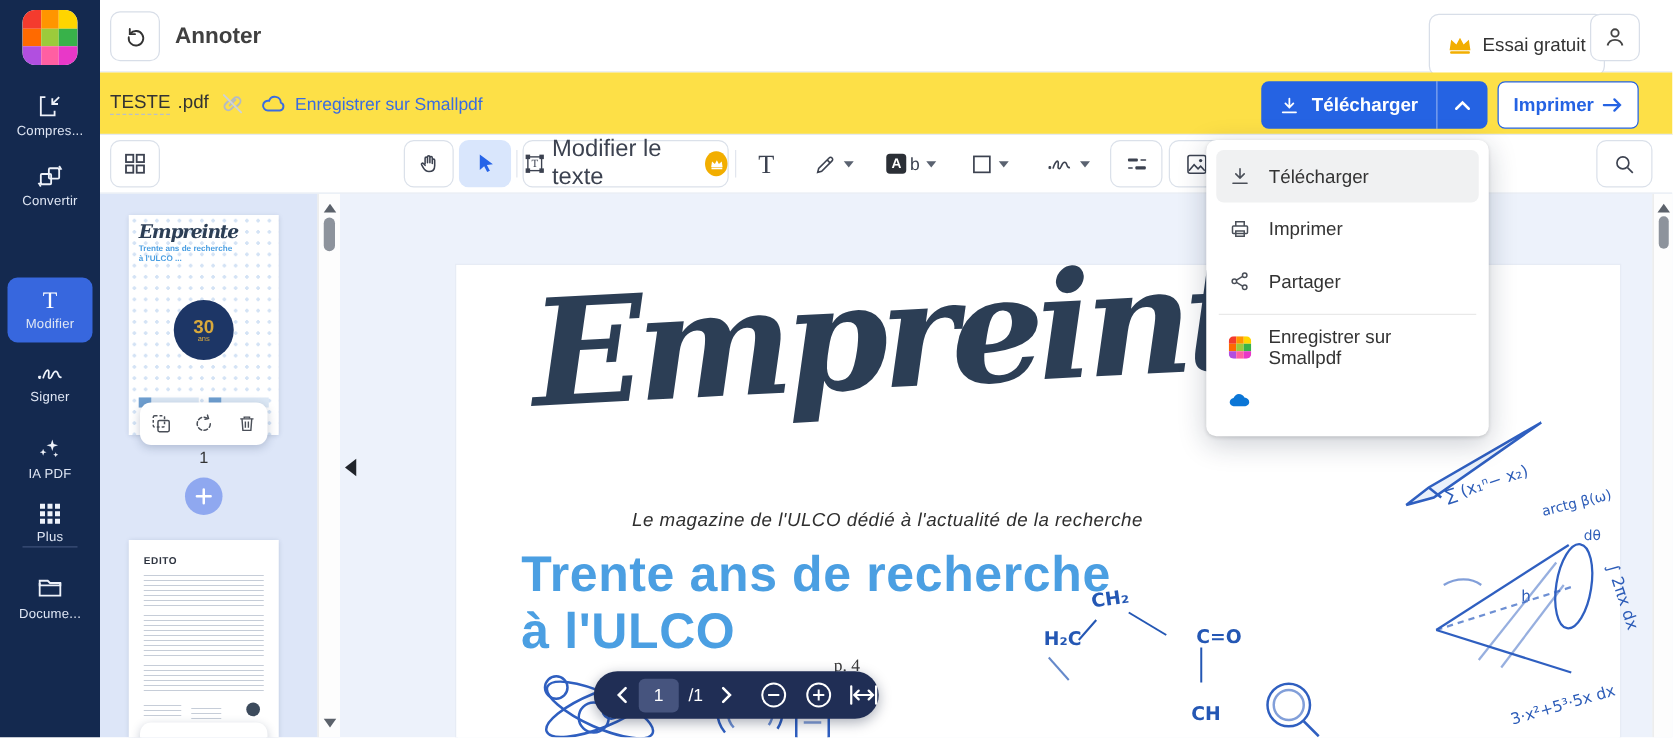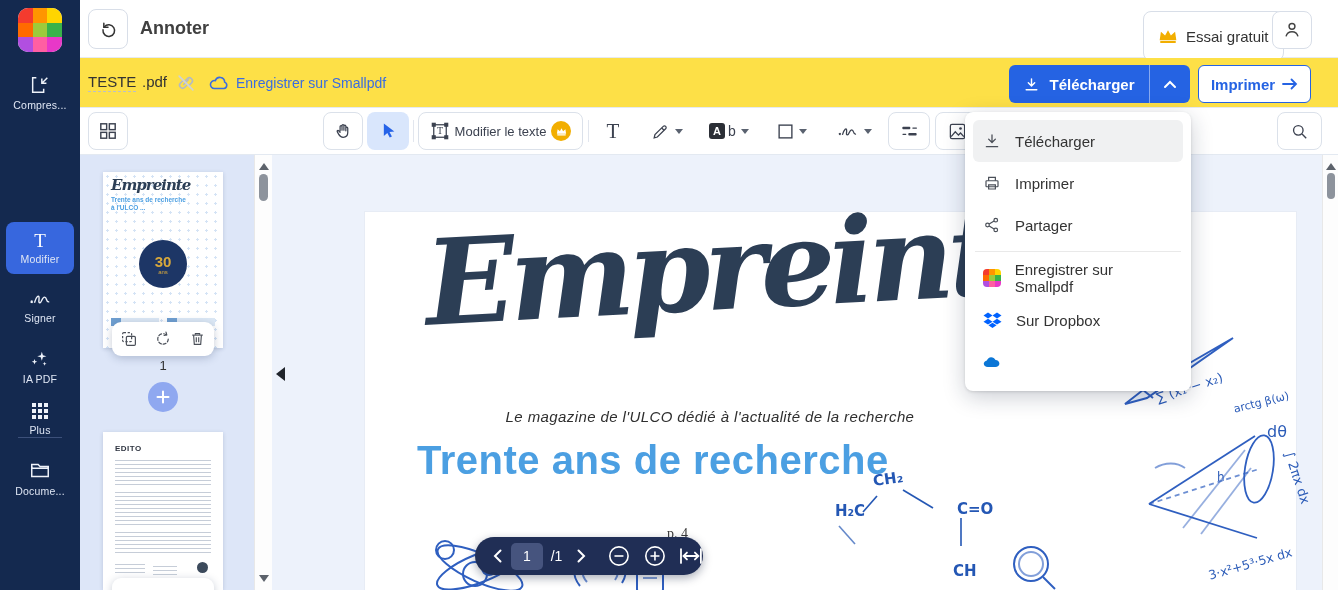--- a/index.html
+++ b/index.html
@@ -98,20 +98,29 @@
       <i style="background:#ff5fa2"></i>
       <i style="background:#e838c8"></i>
   </div>
 
   <div class="abs nav-item" style="top:66px">
     <svg class="nav-ico" width="22" height="22" viewBox="0 0 24 24" fill="none" stroke="currentColor" stroke-width="1.6">
         <path d="M8 4h-4v16h12v-4"></path>
         <path d="M20 4l-6 6m0-5v5h5"></path>
       </svg>
     <span class="lbl">Compres...</span>
+  </div>
+  <div class="abs nav-item" style="top:122px">
+    <svg class="nav-ico" width="22" height="22" viewBox="0 0 24 24" fill="none" stroke="currentColor" stroke-width="1.6">
+        <rect x="4" y="10" width="9" height="9" rx="1"></rect>
+        <rect x="11" y="5" width="9" height="9" rx="1"></rect>
+        <path d="M20 3l1.5 2.5L19 6"></path>
+        <path d="M4 21l-1.5-2.5L5 18"></path>
+      </svg>
+    <span class="lbl">Convertir</span>
   </div>
   <div class="abs nav-item active" style="top:222px">
     <span style="font-family:'Liberation Serif',serif;font-size:19px;color:#fff;line-height:1">T</span>
     <span class="lbl">Modifier</span>
   </div>
   <div class="abs nav-item" style="top:280px">
     <svg class="nav-ico" width="24" height="20" viewBox="0 0 26 20" fill="none" stroke="currentColor" stroke-width="1.5">
         <path d="M3 14l2-2m-2 0l2 2"></path>
         <path d="M7 14c2-7 5-9 5-5 0 3-1 5 1 5s2-6 5-6 1 6 5 5"></path>
       </svg>
@@ -238,21 +247,21 @@
     <div class="tsep" style="left:333px"></div>
     <div class="tbtn" style="left:338px;width:165px">
       <svg width="20" height="20" viewBox="0 0 24 24" fill="none" stroke="#3c4250" stroke-width="1.5">
           <rect x="4.5" y="4.5" width="15" height="15"></rect>
           <rect x="2.8" y="2.8" width="3.4" height="3.4" fill="#3c4250"></rect>
           <rect x="17.8" y="2.8" width="3.4" height="3.4" fill="#3c4250"></rect>
           <rect x="2.8" y="17.8" width="3.4" height="3.4" fill="#3c4250"></rect>
           <rect x="17.8" y="17.8" width="3.4" height="3.4" fill="#3c4250"></rect>
           <text x="12" y="16" text-anchor="middle" font-family="Liberation Serif,serif" font-size="12" fill="#3c4250" stroke="none">T</text>
         </svg>
-      <span style="font-size:13px">Modifier le texte</span>
+      <span style="font-size:19px">Modifier le texte</span>
       <span class="crown-badge">
         <svg width="11" height="9" viewBox="0 0 24 18" fill="#fff">
             <path d="M2 14L3.5 4l5 4.5L12 2l3.5 6.5 5-4.5L22 14z"></path>
             <rect x="2.5" y="15" width="19" height="2.5" rx="1"></rect>
           </svg>
       </span>
     </div>
     <div class="tsep" style="left:508px"></div>
     <div class="tbtn noborder" style="left:513px;width:40px">
       <span style="font-family:'Liberation Serif',serif;font-size:21px;color:#3c4250">T</span>
@@ -379,20 +388,21 @@
       </div>
     </div>
 
     <div class="abs collapse-handle" style="left:196px;top:212px"></div>
 
     <div class="abs page">
       <div class="abs script-title" style="left:60px;top:-14px;width:600px;text-align:center">Empreinte</div>
       <div class="abs doc-sub" style="left:80px;top:196px;width:530px;text-align:center">Le magazine de l'ULCO dédié à l'actualité de la recherche</div>
       <div class="abs doc-head" style="left:52px;top:226px">
         <div>Trente ans de recherche</div>
+        <div>à l'ULCO</div>
       </div>
       <div class="abs pref" style="left:302px;top:314px">p. 4</div>
 
       <div class="abs">
         <span class="abs chem" style="left:508px;top:258px;transform:rotate(-8deg)">CH₂</span>
         <span class="abs chem" style="left:470px;top:290px">H₂C</span>
         <span class="abs chem" style="left:592px;top:288px">C=O</span>
         <span class="abs chem" style="left:588px;top:350px">CH</span>
         <svg class="abs" style="left:468px;top:262px" width="160" height="110" viewBox="0 0 160 110" fill="none" stroke="#2457b4" stroke-width="1.6">
             <path d="M30 38L44 22"></path>
@@ -419,21 +429,21 @@
         <rect x="232" y="34" width="26" height="30" rx="3"></rect>
         <path d="M230 30h30M236 24h18"></path>
         <path d="M238 42h14M238 50h14" opacity=".6"></path>
       </svg>
 
       <div class="abs">
         <span class="abs math" style="left:790px;top:168px;transform:rotate(-18deg);font-size:13px">∑ (x₁ⁿ− x₂)</span>
         <span class="abs math" style="left:868px;top:184px;transform:rotate(-14deg)">arctg β(ω)</span>
         <span class="abs math" style="left:905px;top:258px;transform:rotate(72deg);font-size:13px">∫ 2πx dx</span>
         <span class="abs math" style="left:842px;top:344px;transform:rotate(-16deg);font-size:12.5px">3·x²+5³·5x dx</span>
-        <span class="abs math" style="left:902px;top:210px;font-size:16px">dθ</span>
+        <span class="abs math" style="left:902px;top:210px;font-size:11px">dθ</span>
         <span class="abs math" style="left:852px;top:258px;font-size:12px">h</span>
         <svg class="abs" style="left:778px;top:196px" width="150" height="150" viewBox="0 0 150 150" fill="none" stroke="#2f5fc0" stroke-width="1.8">
           <path d="M6 96L112 28"></path>
             <path d="M6 96l108 34"></path>
           <ellipse cx="116" cy="61" rx="14" ry="34" transform="rotate(9 116 61)"></ellipse>
           <path d="M6 96l110-35" stroke-dasharray="5 4" opacity=".7"></path>
           <path d="M40 120l62-78" opacity=".5"></path>
             <path d="M58 126l50-66" opacity=".5"></path>
           <path d="M12 60c10-6 22-6 30 0" opacity=".6"></path>
         </svg>
@@ -511,28 +521,18 @@
         <i style="background:#ff6a00"></i>
           <i style="background:#9ccb3b"></i>
           <i style="background:#38b24a"></i>
         <i style="background:#b14fe0"></i>
           <i style="background:#ff5fa2"></i>
           <i style="background:#e838c8"></i>
       </span>
       <span>Enregistrer sur Smallpdf</span>
     </div>
     <div class="dd-item">
-      <svg width="19" height="17" viewBox="0 0 24 21" fill="#0062ff">
-          <path d="M6.3 0.5L12 4.2 6.3 7.9 0.6 4.2z"></path>
-          <path d="M17.7 0.5l5.7 3.7-5.7 3.7L12 4.2z"></path>
-          <path d="M6.3 8.3L12 12 6.3 15.7 0.6 12z"></path>
-          <path d="M17.7 8.3l5.7 3.7-5.7 3.7L12 12z"></path>
-          <path d="M6.9 16.6L12 13.3l5.1 3.3L12 20z"></path>
-        </svg>
-      <span>Sur Dropbox</span>
-    </div>
-    <div class="dd-item">
       <svg width="20" height="14" viewBox="0 0 26 17" fill="#0b76d6">
           <path d="M10.5 2.2c2.6 0 4.8 1.5 5.8 3.7 2.8.2 5 2.1 5 4.6 0 2.6-2.3 4.5-5.2 4.5H6.2C3.3 15 1 13.2 1 10.8c0-2.1 1.7-3.9 4-4.3 1-2.5 3-4.3 5.5-4.3z"></path>
         </svg>
     </div>
   </div>
 </div>
 
 </body></html>

